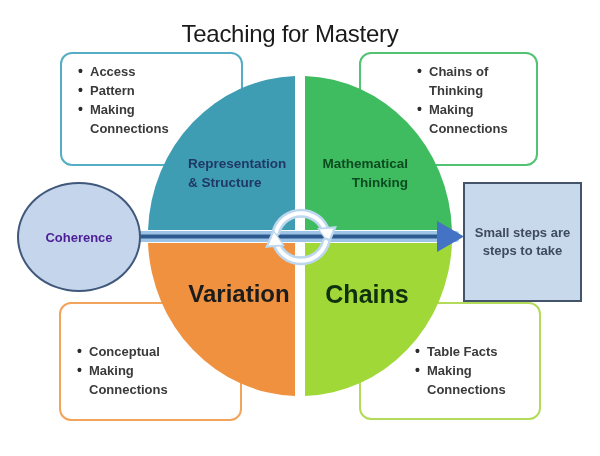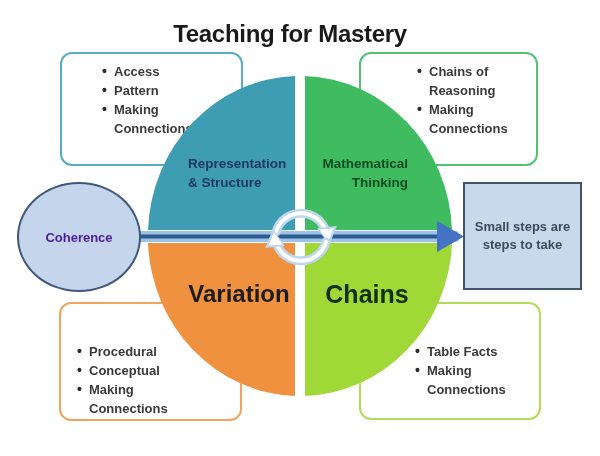--- a/index.html
+++ b/index.html
@@ -12,35 +12,35 @@
     --rep-text:#1F3864; --math-text:#0C4B21; --variation-text:#1C1C1C; --fluency-text:#10300F;
     --cycle-pale:#BCD7EE;
   }
   html,body{margin:0;padding:0;background:#fff;}
   .canvas{
     position:relative;width:600px;height:456px;background:#ffffff;overflow:hidden;
     font-family:"Liberation Sans", sans-serif;
   }
   .title{
     position:absolute;left:110px;top:20px;width:360px;text-align:center;
-    font-size:24px;font-weight:700;color:var(--title-color);letter-spacing:-0.3px;
+    font-size:24px;font-weight:400;color:var(--title-color);letter-spacing:-0.3px;
   }
   .callout{
     position:absolute;background:#fff;border:2px solid;border-radius:12px;
     z-index:1;box-sizing:border-box;
   }
   .callout ul{margin:0;padding:0;list-style:none;}
   .callout li{
     position:relative;font-size:13px;font-weight:600;color:var(--bullet-color);
     line-height:19px;max-width:104px;
   }
   .callout li::before{
     content:"\2022";position:absolute;left:-12px;top:0;font-size:14px;color:#2b2b2b;
   }
-  .co-tl{left:60px;top:52px;width:183px;height:114px;border-color:var(--tl-border);padding-left:24px;}
+  .co-tl{left:60px;top:52px;width:183px;height:114px;border-color:var(--tl-border);}
   .co-tl ul{margin:8px 0 0 28px;}
   .co-tr{left:359px;top:52px;width:179px;height:114px;border-color:var(--tr-border);}
   .co-tr ul{margin:8px 0 0 68px;}
   .co-bl{left:59px;top:302px;width:183px;height:119px;border-color:var(--bl-border);}
   .co-bl ul{margin:38px 0 0 28px;}
   .co-br{left:359px;top:302px;width:182px;height:118px;border-color:var(--br-border);}
   .co-br ul{margin:38px 0 0 66px;}
   svg.diagram{position:absolute;left:0;top:0;z-index:2;}
   .quad-label{position:absolute;z-index:3;font-weight:700;}
   .lbl-rep{left:188px;top:154px;width:120px;font-size:13.5px;line-height:19px;color:var(--rep-text);text-align:left;}
@@ -48,21 +48,21 @@
   .lbl-variation{left:177px;top:280px;width:124px;font-size:24px;color:var(--variation-text);text-align:center;}
   .lbl-fluency{left:305px;top:280px;width:124px;font-size:25px;color:var(--fluency-text);text-align:center;}
   .coherence{
     position:absolute;left:17px;top:182px;width:124px;height:110px;z-index:4;
     background:var(--coherence-fill);border:2.5px solid var(--coherence-border);
     border-radius:50%;box-sizing:border-box;
     display:flex;align-items:center;justify-content:center;
     font-size:13px;font-weight:700;color:#4c1d95;
   }
   .steps-box{
-    position:absolute;left:463px;top:182px;width:119px;height:108px;z-index:4;
+    position:absolute;left:463px;top:182px;width:119px;height:120px;z-index:4;
     background:var(--steps-fill);border:2px solid var(--steps-border);box-sizing:border-box;
     display:flex;flex-direction:column;align-items:center;justify-content:center;
     font-size:13px;font-weight:600;color:#3E4A5E;line-height:18px;text-align:center;
   }
 </style>
 </head>
 <body>
 
 <div class="canvas">
 
@@ -71,28 +71,27 @@
   <div class="callout co-tl">
     <ul>
       <li>Access</li>
       <li>Pattern</li>
       <li>Making Connections</li>
     </ul>
   </div>
 
   <div class="callout co-tr">
     <ul>
-      <li>Chains of Reasoning</li>
+      <li>Chains of Thinking</li>
       <li>Making Connections</li>
     </ul>
   </div>
 
   <div class="callout co-bl">
     <ul>
-      <li>Procedural</li>
       <li>Conceptual</li>
       <li>Making Connections</li>
     </ul>
   </div>
 
   <div class="callout co-br">
     <ul>
       <li>Table Facts</li>
       <li>Making Connections</li>
     </ul>

